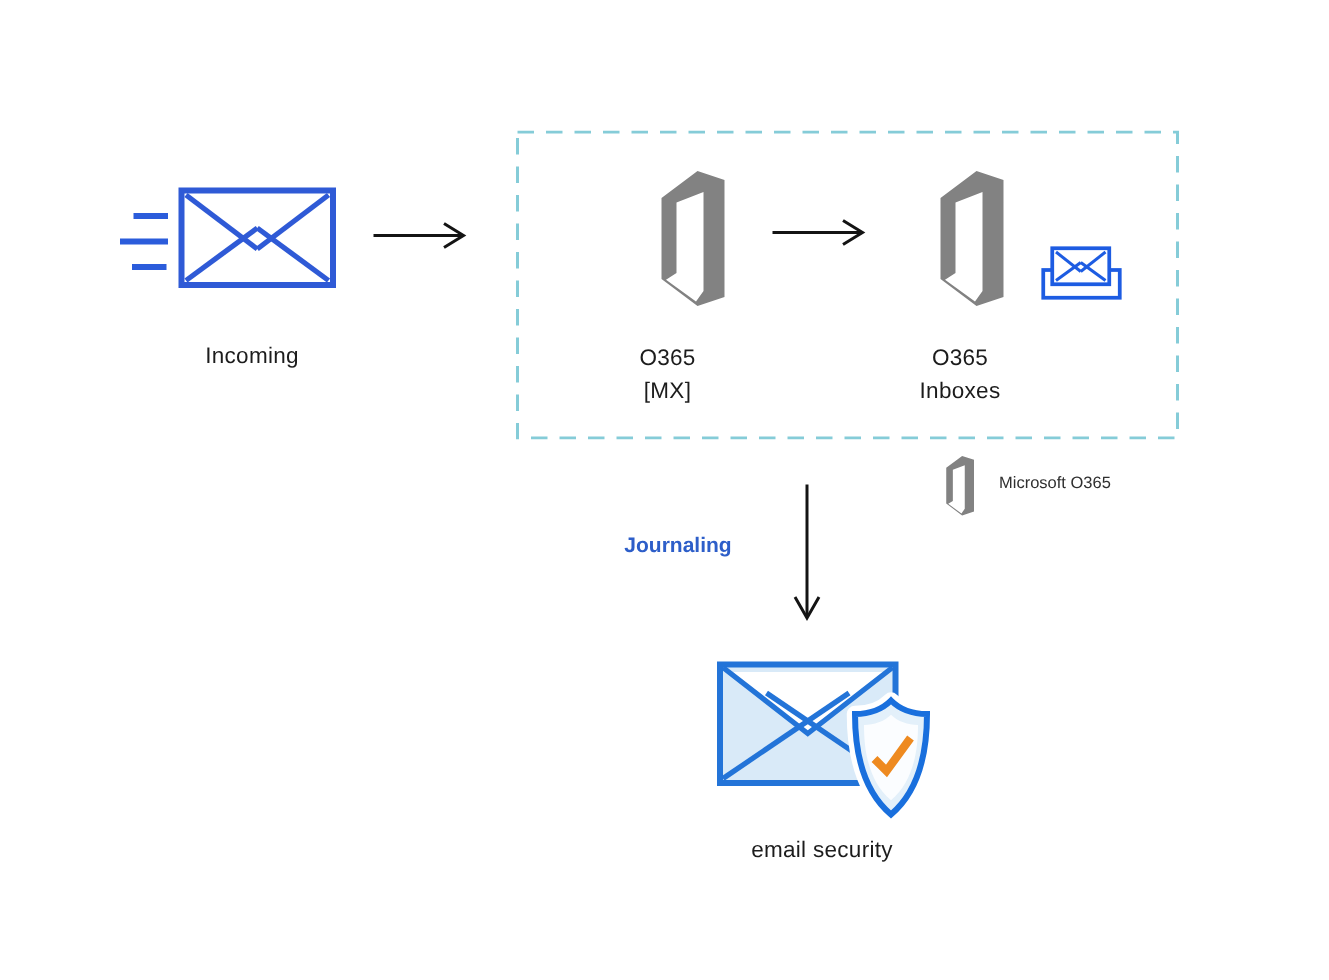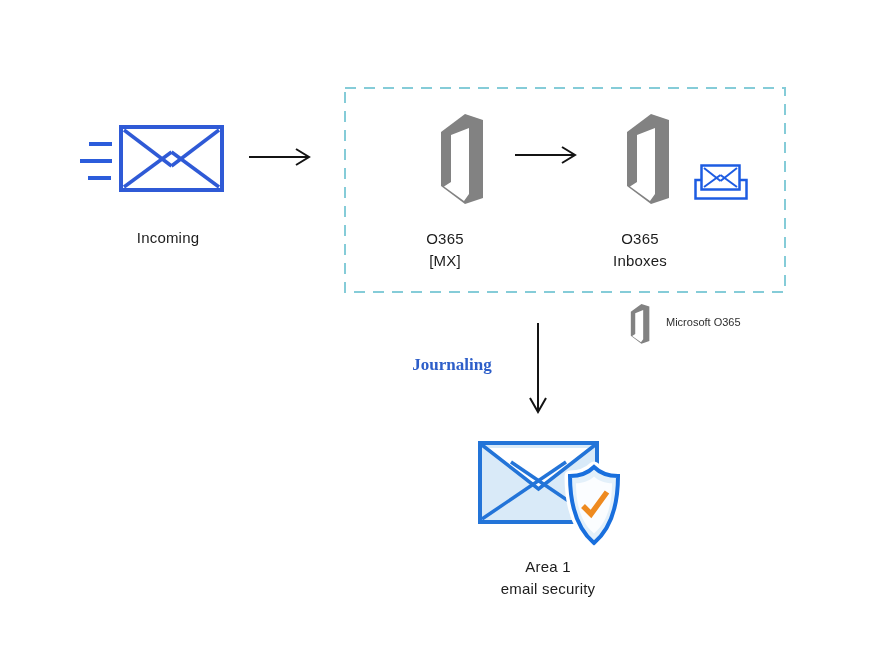--- a/index.html
+++ b/index.html
@@ -19,24 +19,23 @@
     color: var(--label-text, #1c1c1c);
     letter-spacing: 0.2px;
   }
   .node-label span { display: block; }
   .legend-label {
     font-size: 11px;
     color: #2f2f2f;
   }
   .journal-label {
     text-align: center;
-    font-size: 17px;
+    font-size: 14px;
     font-weight: 600;
     color: var(--journal-text, #2d5ec9);
-    font-family: Liberation Serif, serif;
   }
   svg { display: block; }
 </style>
 </head>
 <body>
 
 <div id="stage">
 
   <svg class="abs" style="left:78px; top:124px;" width="150" height="70" viewBox="0 0 150 70">
     <line x1="11" y1="20" x2="34" y2="20" stroke="var(--speed-blue)" stroke-width="4"></line>
@@ -113,17 +112,16 @@
     <line x1="4" y1="79" x2="88" y2="22" stroke="var(--area1-blue)" stroke-width="3.5"></line>
     <line x1="117" y1="79" x2="33" y2="22" stroke="var(--area1-blue)" stroke-width="3.5"></line>
     <g transform="translate(84,25)">
       <path d="M32 2 C38 8 47 11 56 11 C56 34 52 61 32 78 C12 61 8 34 8 11 C17 11 26 8 32 2 Z" fill="#ffffff" stroke="#ffffff" stroke-width="11" stroke-linejoin="round"></path>
       <path d="M32 2 C38 8 47 11 56 11 C56 34 52 61 32 78 C12 61 8 34 8 11 C17 11 26 8 32 2 Z" fill="var(--shield-fill)" stroke="var(--shield-blue)" stroke-width="4"></path>
       <path d="M32 2 C38 8 47 11 56 11 C56 34 52 61 32 78 C12 61 8 34 8 11 C17 11 26 8 32 2 Z" transform="translate(8,10) scale(0.75)" fill="#fbfdff"></path>
       <polyline points="21,41 29,49 45,27" fill="none" stroke="var(--check-orange)" stroke-width="5.5"></polyline>
     </g>
   </svg>
   <div class="abs node-label" style="left:468px; top:556px; width:160px;">
-    <span>Area 1</span>
     <span>email security</span>
   </div>
 
 </div>
 
 </body></html>

